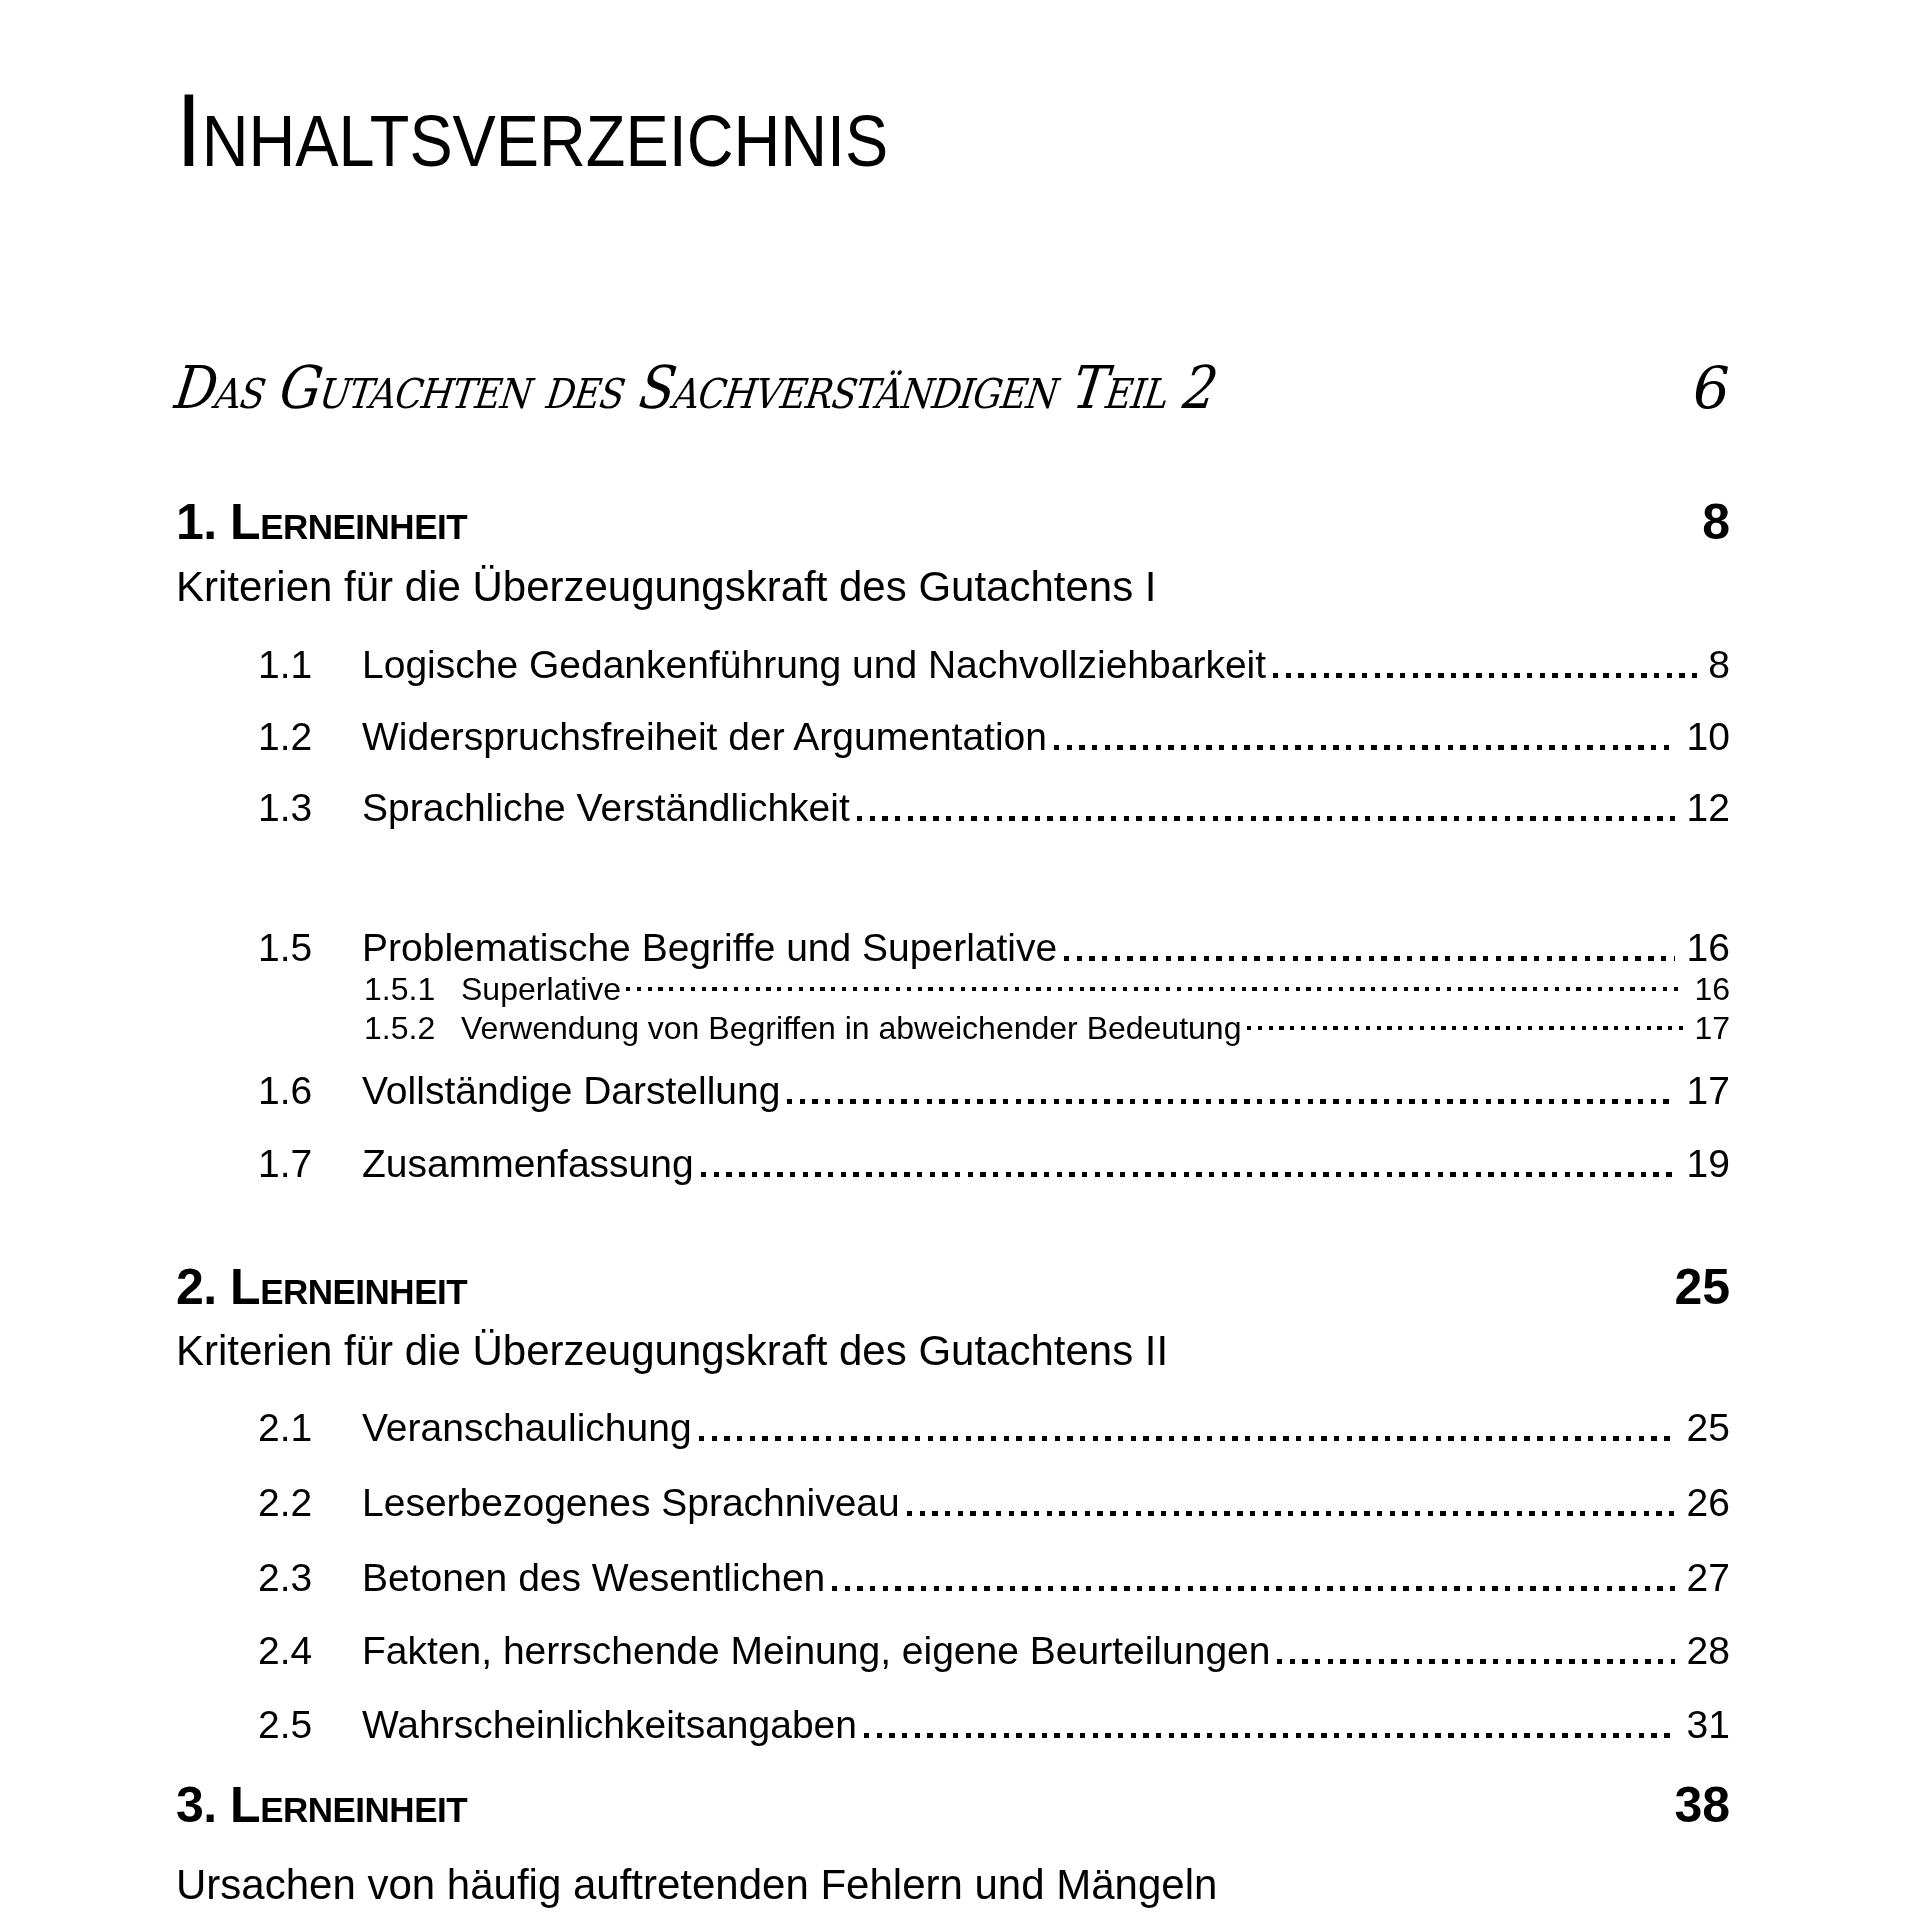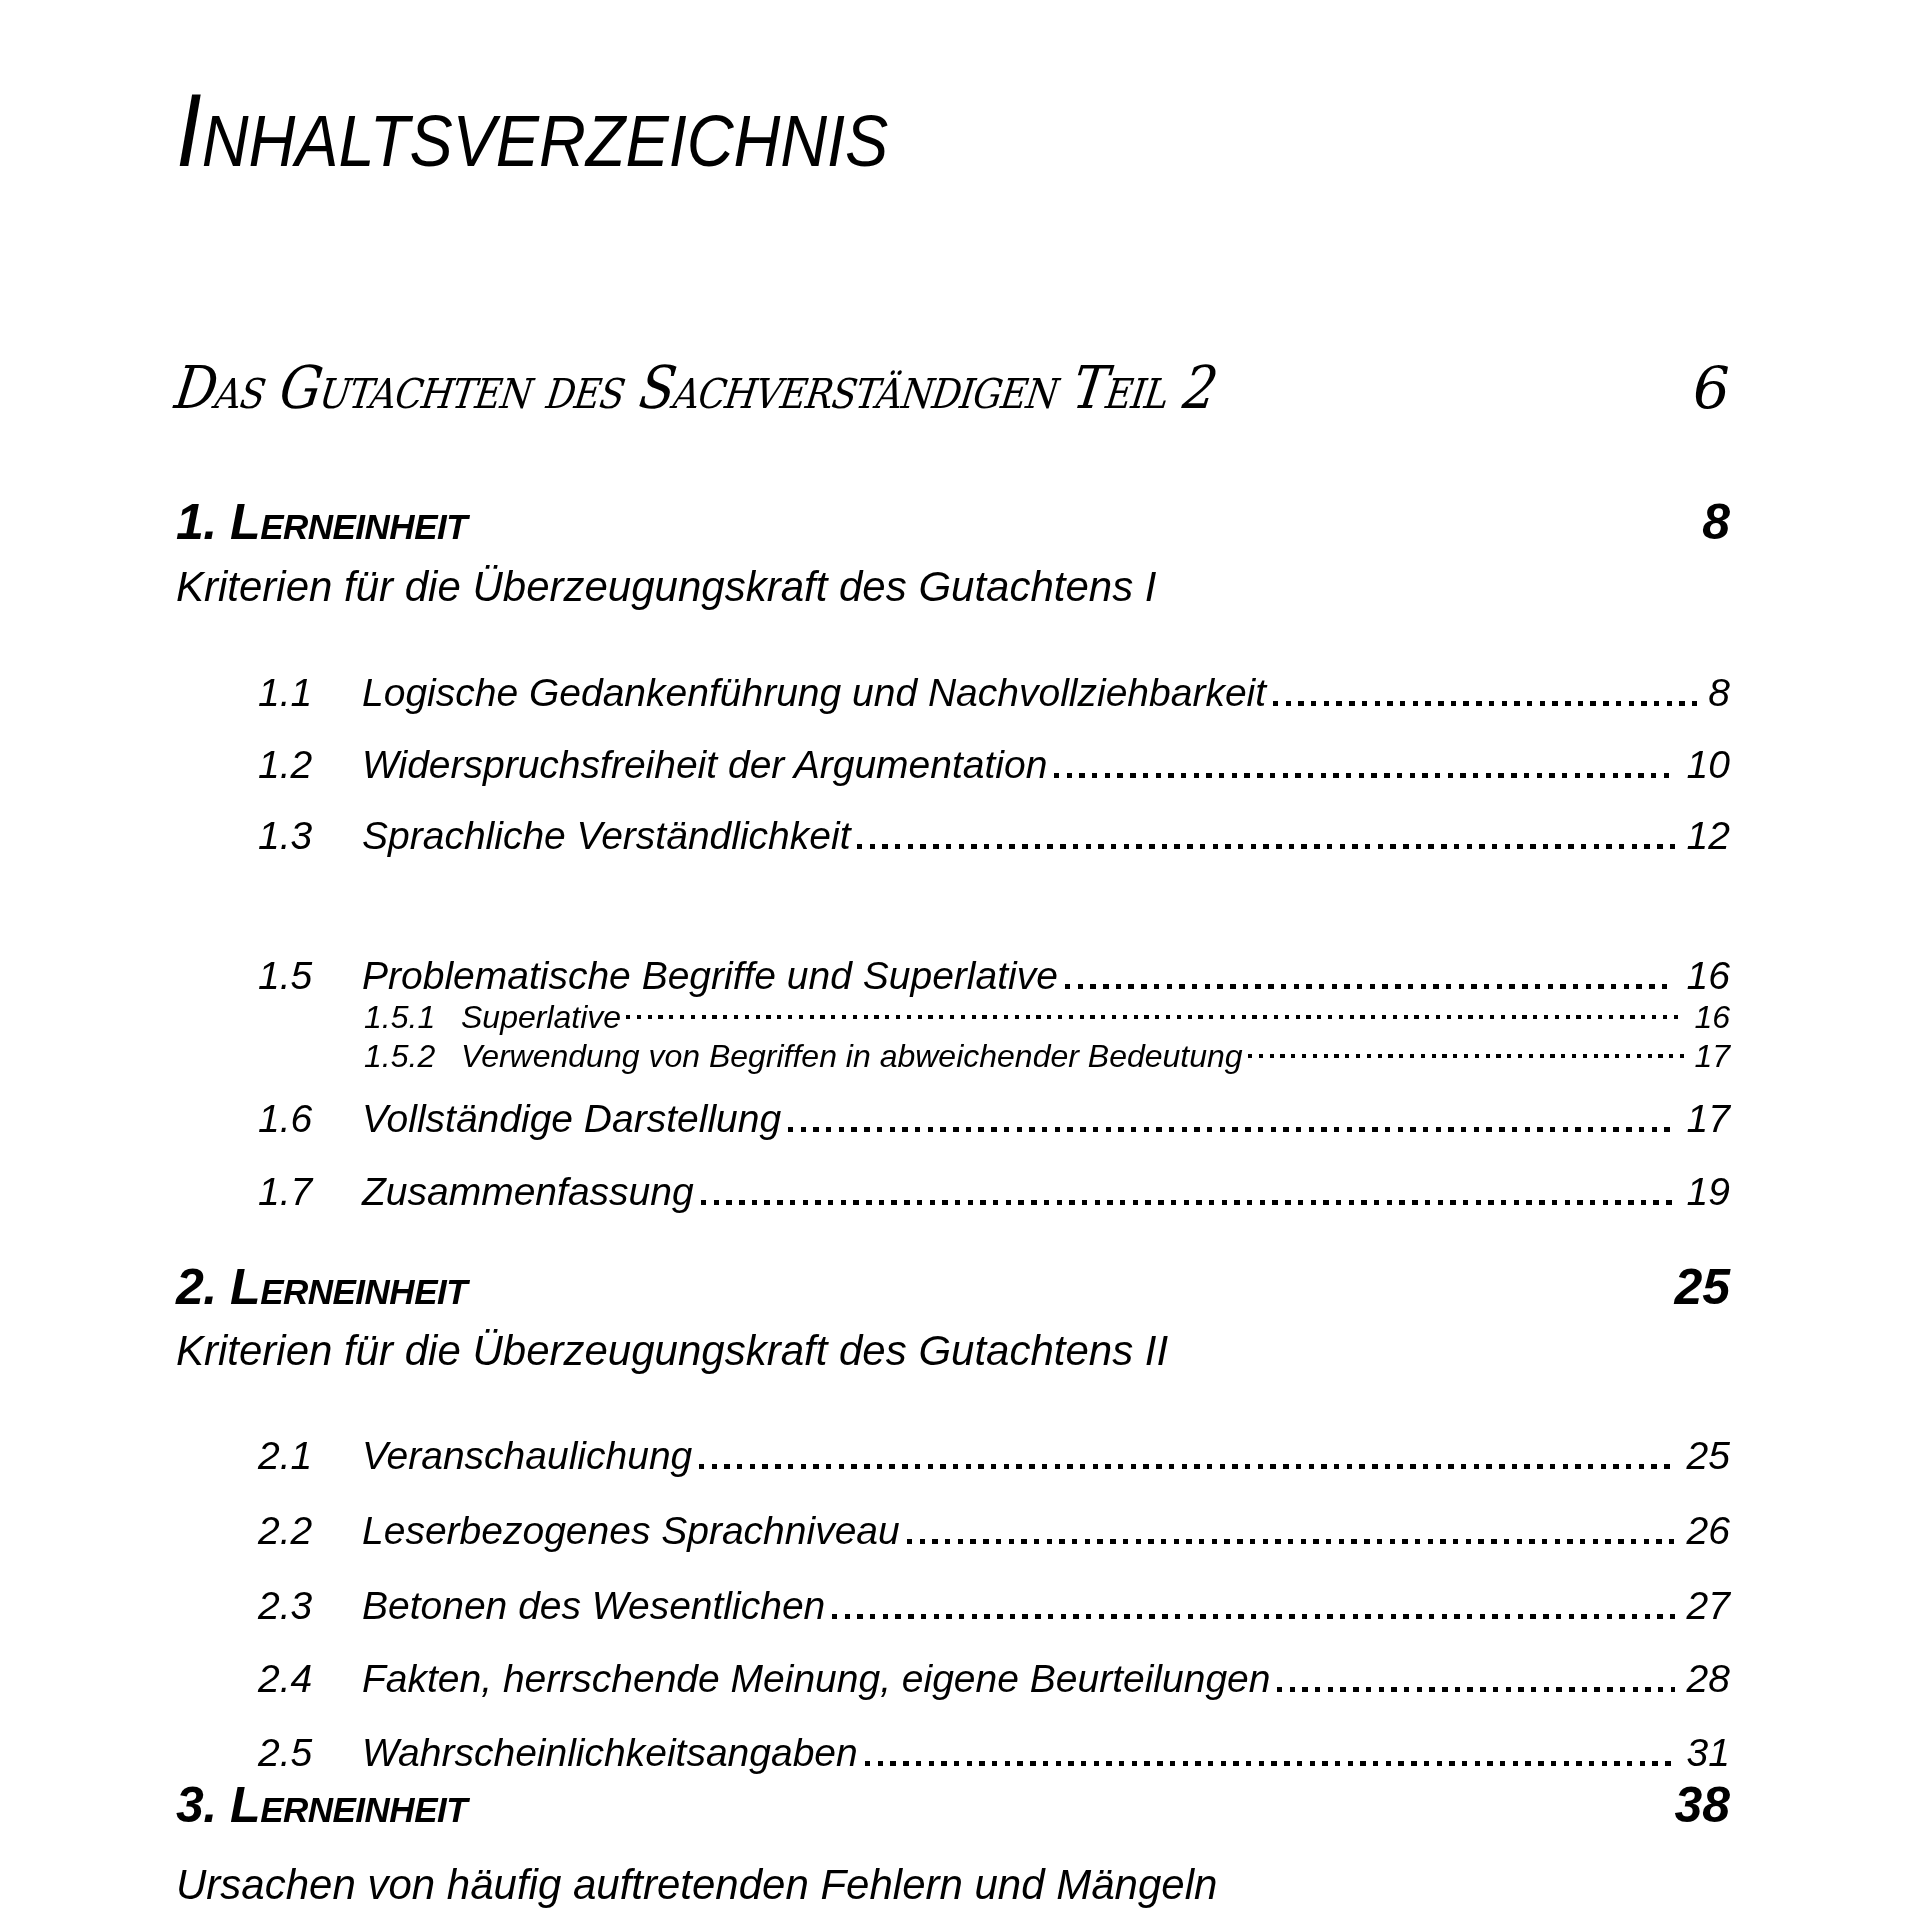--- a/index.html
+++ b/index.html
@@ -5,21 +5,21 @@
 <style>
   html,body{margin:0;padding:0;background:#888;}
   .page{
     position:relative;
     width:1911px;height:2703px;
     background:#ffffff;
     font-family:"Liberation Sans",sans-serif;
     color:#000;
     overflow:hidden;
   }
-  .abs{position:absolute;line-height:1;font-style:italic;}
+  .abs{position:absolute;line-height:1;}
   
   .doc-title{
     left:176px;top:79px;
     font-size:103px;
     font-variant:small-caps;
     white-space:nowrap;
   }
   .doc-title .squeeze{
     display:inline-block;
     transform:scaleX(0.9);
@@ -58,21 +58,20 @@
   .subtitle{
     left:176px;
     font-size:42px;
     white-space:nowrap;
   }
   
   .row{
     left:258px;right:181px;
     display:flex;align-items:baseline;
     font-size:39px;
-    margin-top:28px;
   }
   .row .num{flex:none;width:104px;}
   .row .etitle{flex:none;white-space:nowrap;}
   .row .leader{
     flex:1;height:5.4px;
     margin:0 11.6px 0 7px;
     background:repeating-linear-gradient(to right,#000 0 5.4px,transparent 5.4px 12.7px);
   }
   .row .pg{flex:none;text-align:right;}
   .row.sub{left:364px;font-size:32px;align-items:center;}

